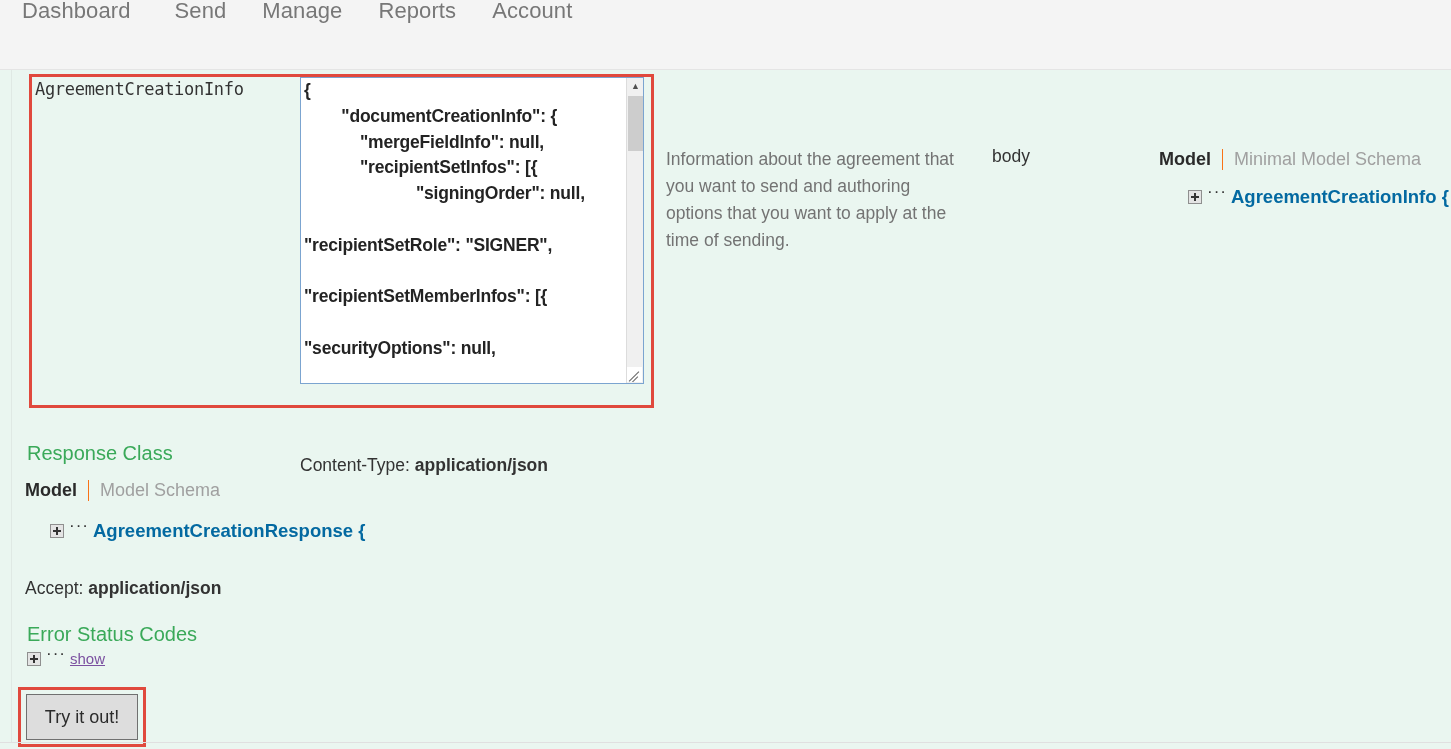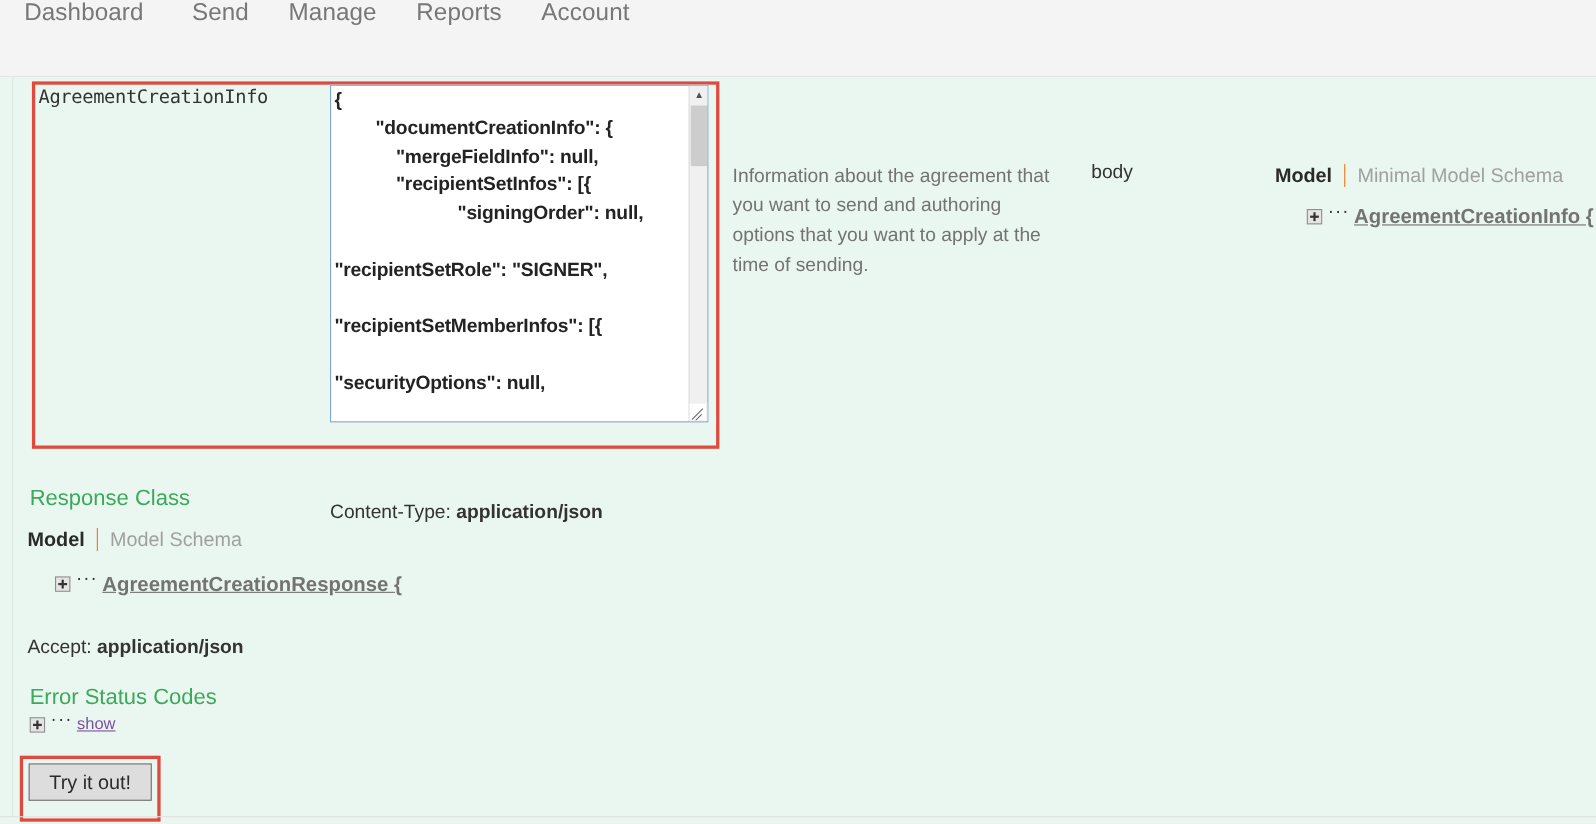--- a/index.html
+++ b/index.html
@@ -221,23 +221,22 @@
     color: #333;
     font-size: 17px;
     margin: 0 4px 0 5px;
     letter-spacing: 1px;
     line-height: 10px;
     position: relative;
     top: -5px;
   }
   .tree-link {
     font-size: 18.5px;
-    color: #737373;
+    color: #0369a1;
     font-weight: 600;
-    text-decoration: underline;
     cursor: pointer;
     white-space: nowrap;
   }
 
   
   .sec-title {
     position: absolute;
     font-size: 20px;
     color: #3aa959;
     font-weight: 400;
@@ -279,21 +278,21 @@
   .try-highlight {
     position: absolute;
     left: 18px; top: 617px;
     width: 128px; height: 60px;
     border: 3px solid #e0493d;
     pointer-events: none;
   }
   .try-btn {
     position: absolute;
     left: 26px; top: 624px;
-    width: 112px; height: 34px;
+    width: 112px; height: 46px;
     background: #dddddd;
     border: 1px solid #707070;
     font-family: "Liberation Sans", sans-serif;
     font-size: 18px;
     color: #2b2b2b;
     cursor: pointer;
     padding: 0;
   }
 </style>
 </head>

